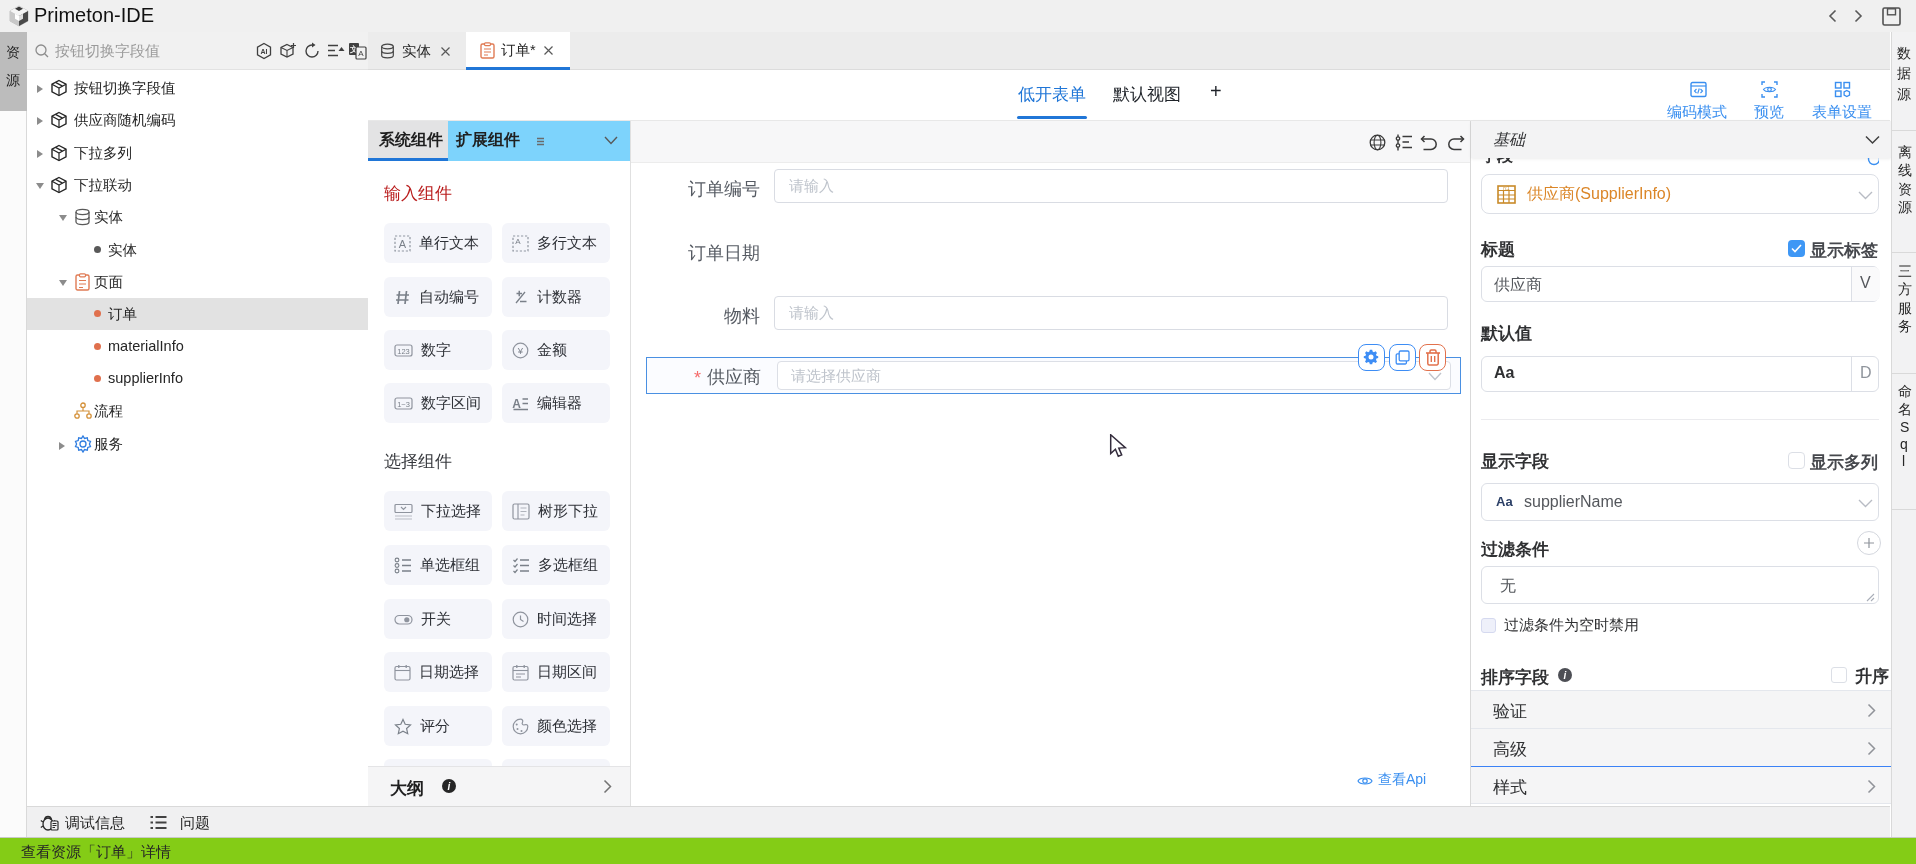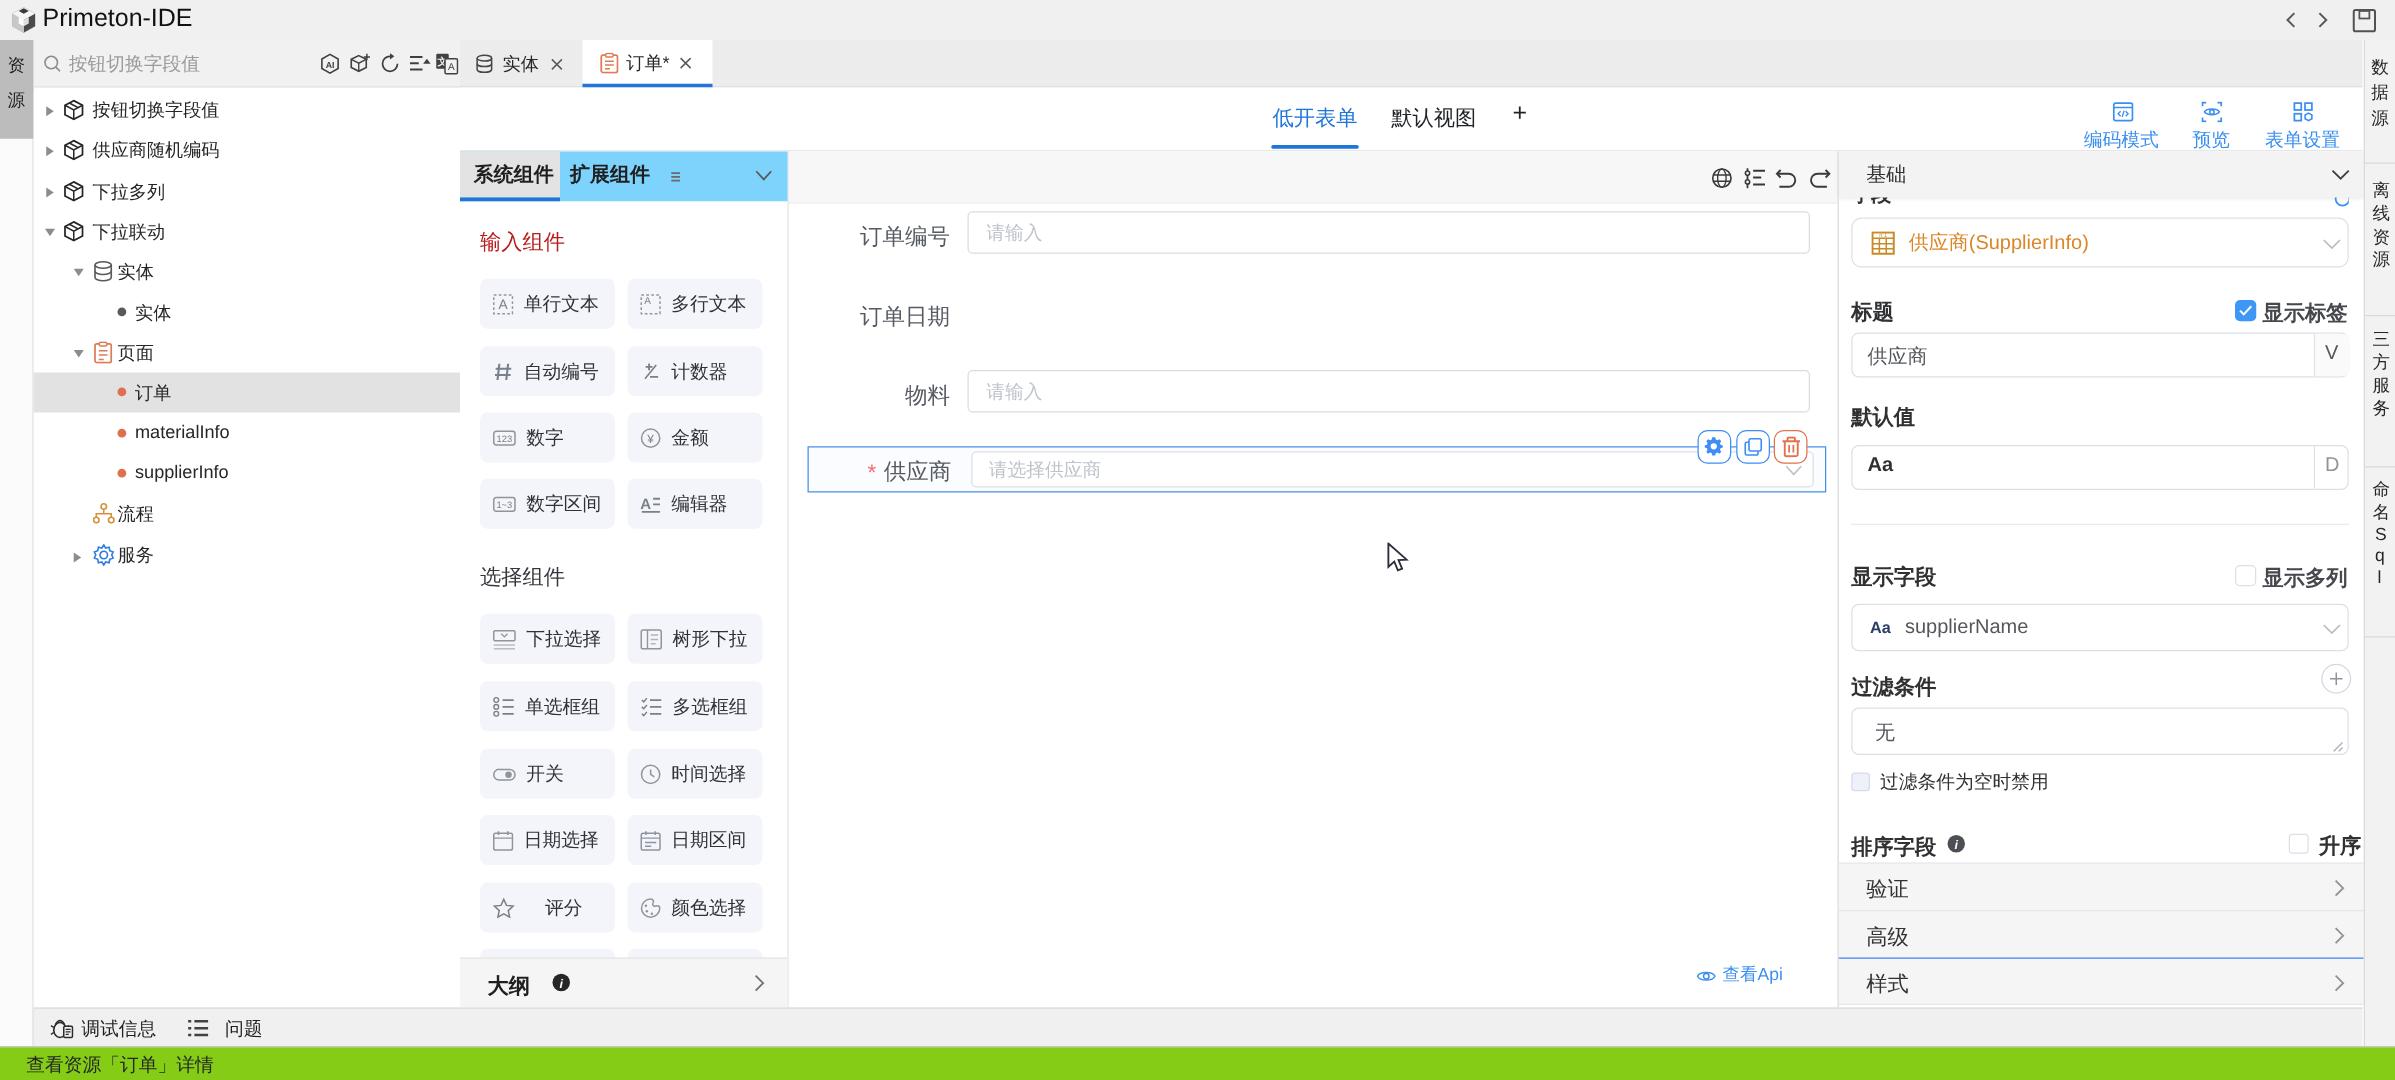--- a/index.html
+++ b/index.html
@@ -385,21 +385,21 @@
         </div>
     <div class="pbtn" style="left:134px;top:491px;">
           <svg width="17" height="17" viewBox="0 0 17 17">
             <rect x="1" y="2.5" width="15" height="13.5" rx="1.5" fill="none" stroke="#8f949e" stroke-width="1.2"></rect>
             <path d="M1 6.5 H16" stroke="#8f949e" stroke-width="1.1"></path>
             <path d="M4.8 1 V4 M12.2 1 V4" stroke="#8f949e" stroke-width="1.3"></path>
             <path d="M4 10 H13 M4 13 H9" stroke="#8f949e" stroke-width="1.1"></path>
           </svg>
           <span>日期区间</span>
         </div>
-    <div class="pbtn" style="left:16px;top:545px;gap:16px;">
+    <div class="pbtn" style="left:16px;top:545px;">
           <svg width="18" height="17" viewBox="0 0 18 17">
             <path d="M9 1.5 L11.2 6.3 L16.5 6.9 L12.6 10.5 L13.7 15.7 L9 13.1 L4.3 15.7 L5.4 10.5 L1.5 6.9 L6.8 6.3 Z" fill="none" stroke="#7a8089" stroke-width="1.2"></path>
           </svg>
           <span>评分</span>
         </div>
     <div class="pbtn" style="left:134px;top:545px;">
           <svg width="17" height="17" viewBox="0 0 17 17">
             <path d="M8.5 1.2 A7.3 7.3 0 1 0 15.8 8.5 C15.8 6.7 14.3 6.3 12.8 6.8 C10.8 7.5 9.5 6 10.5 4.2 C11.3 2.8 10.3 1.2 8.5 1.2 Z" fill="none" stroke="#8f949e" stroke-width="1.2"></path>
             <circle cx="4.7" cy="6.5" r="1" fill="#8f949e"></circle>
             <circle cx="5.5" cy="11" r="1" fill="#8f949e"></circle>
@@ -503,21 +503,21 @@
   <span class="abs" style="left:747px;top:608px;font-size:14px;color:#3a8ff0;">查看Api</span>
 
   <svg class="abs" style="left:478px;top:271px;" width="19" height="25" viewBox="0 0 19 25">
         <path d="M1.7 0.8 L1.7 19.5 L6.4 15.2 L9.3 22.3 L12.7 20.9 L9.8 14.1 L16.3 13.7 Z" fill="#fff" stroke="#332c3c" stroke-width="1.5" stroke-linejoin="miter"></path>
       </svg>
 </div>
 
 <div class="abs" id="rightpanel" style="left:1470px;top:121px;width:421px;height:685px;background:#fff;border-left:1px solid #d9d9d9;">
 
   <div class="abs" style="left:0;top:0;width:420px;height:37px;background:#f3f3f4;box-shadow:0 1px 3px rgba(0,0,0,0.08);">
-    <span class="abs" style="left:22px;top:9px;font-size:16px;color:#303133;">基础</span>
+    <span class="abs" style="left:22px;top:9px;font-size:16px;color:#303133;font-style:italic;">基础</span>
     <svg class="abs" style="left:394px;top:14px;" width="15" height="10" viewBox="0 0 15 10">
           <path d="M1 1.5 L7.5 8 L14 1.5" fill="none" stroke="#404040" stroke-width="1.5"></path>
         </svg>
   </div>
 
   <div class="abs ellip" style="left:10px;top:37px;width:398px;height:9px;overflow:hidden;">
     <span class="abs" style="left:0;top:-12px;font-size:16px;font-weight:bold;color:#303133;">字段</span>
     <svg class="abs" style="left:386px;top:-6px;" width="14" height="14" viewBox="0 0 14 14">
           <circle cx="7" cy="7" r="5.5" fill="none" stroke="#3a8ff0" stroke-width="1.4"></circle>
         </svg>

